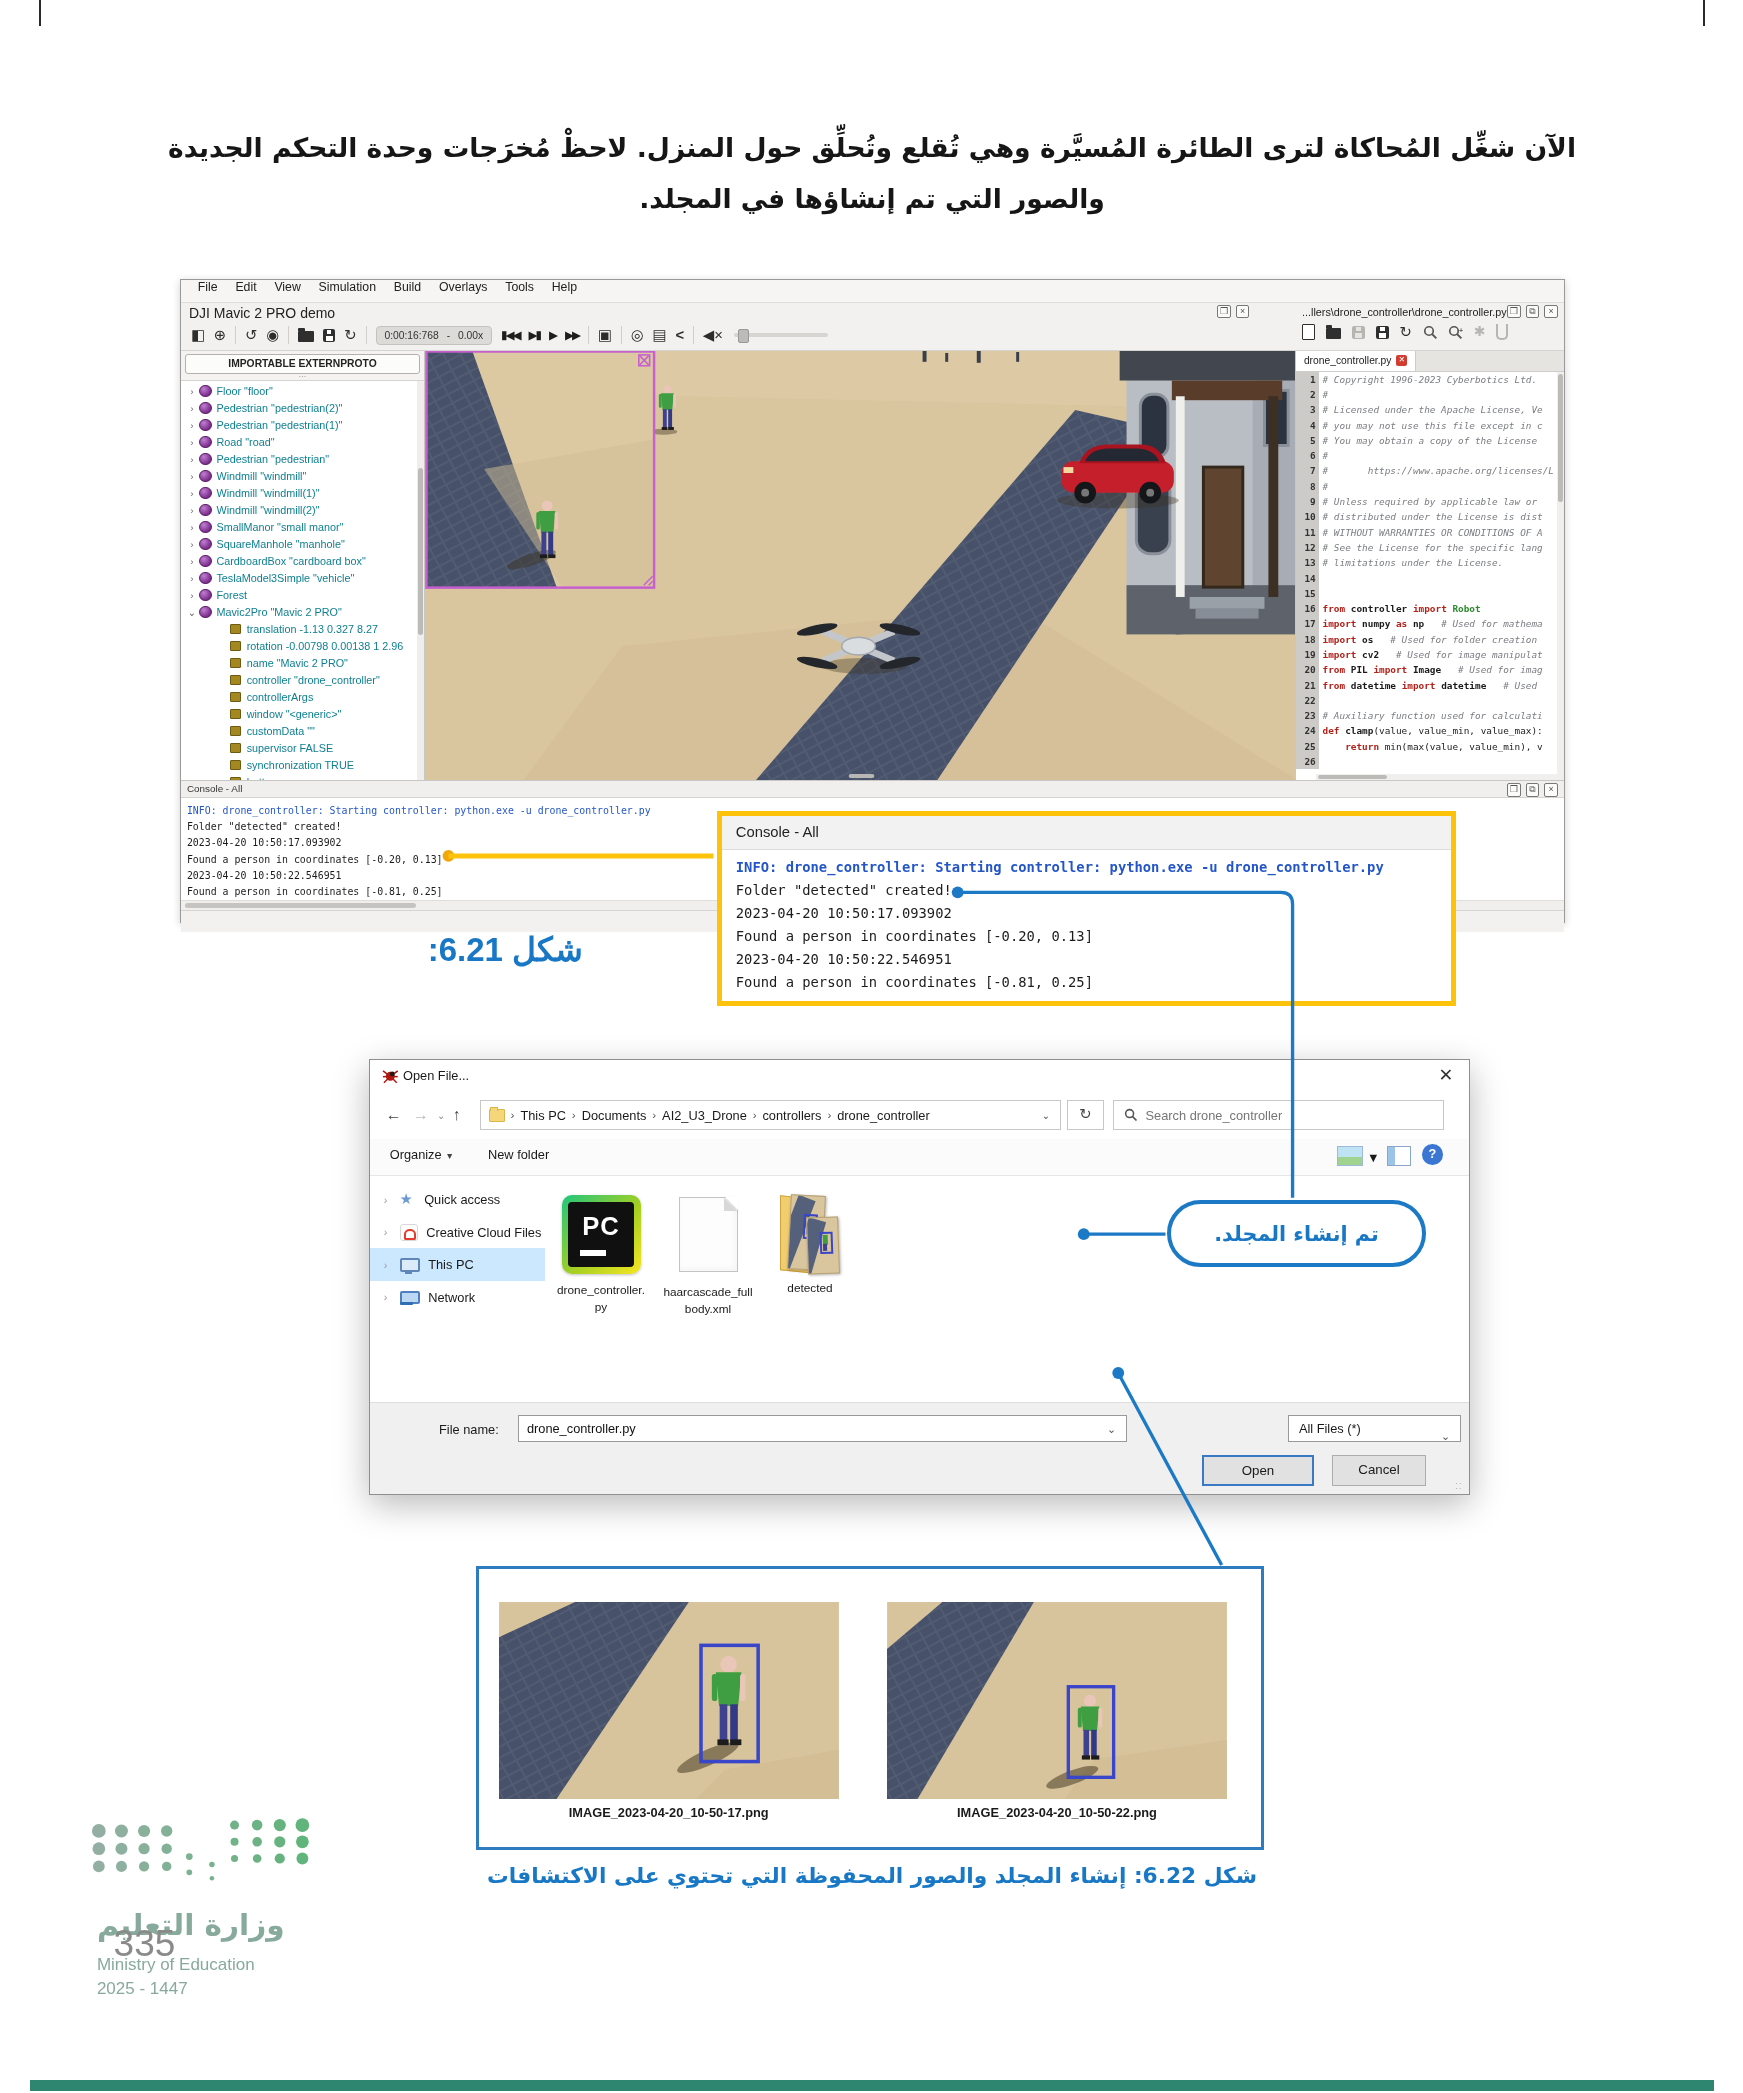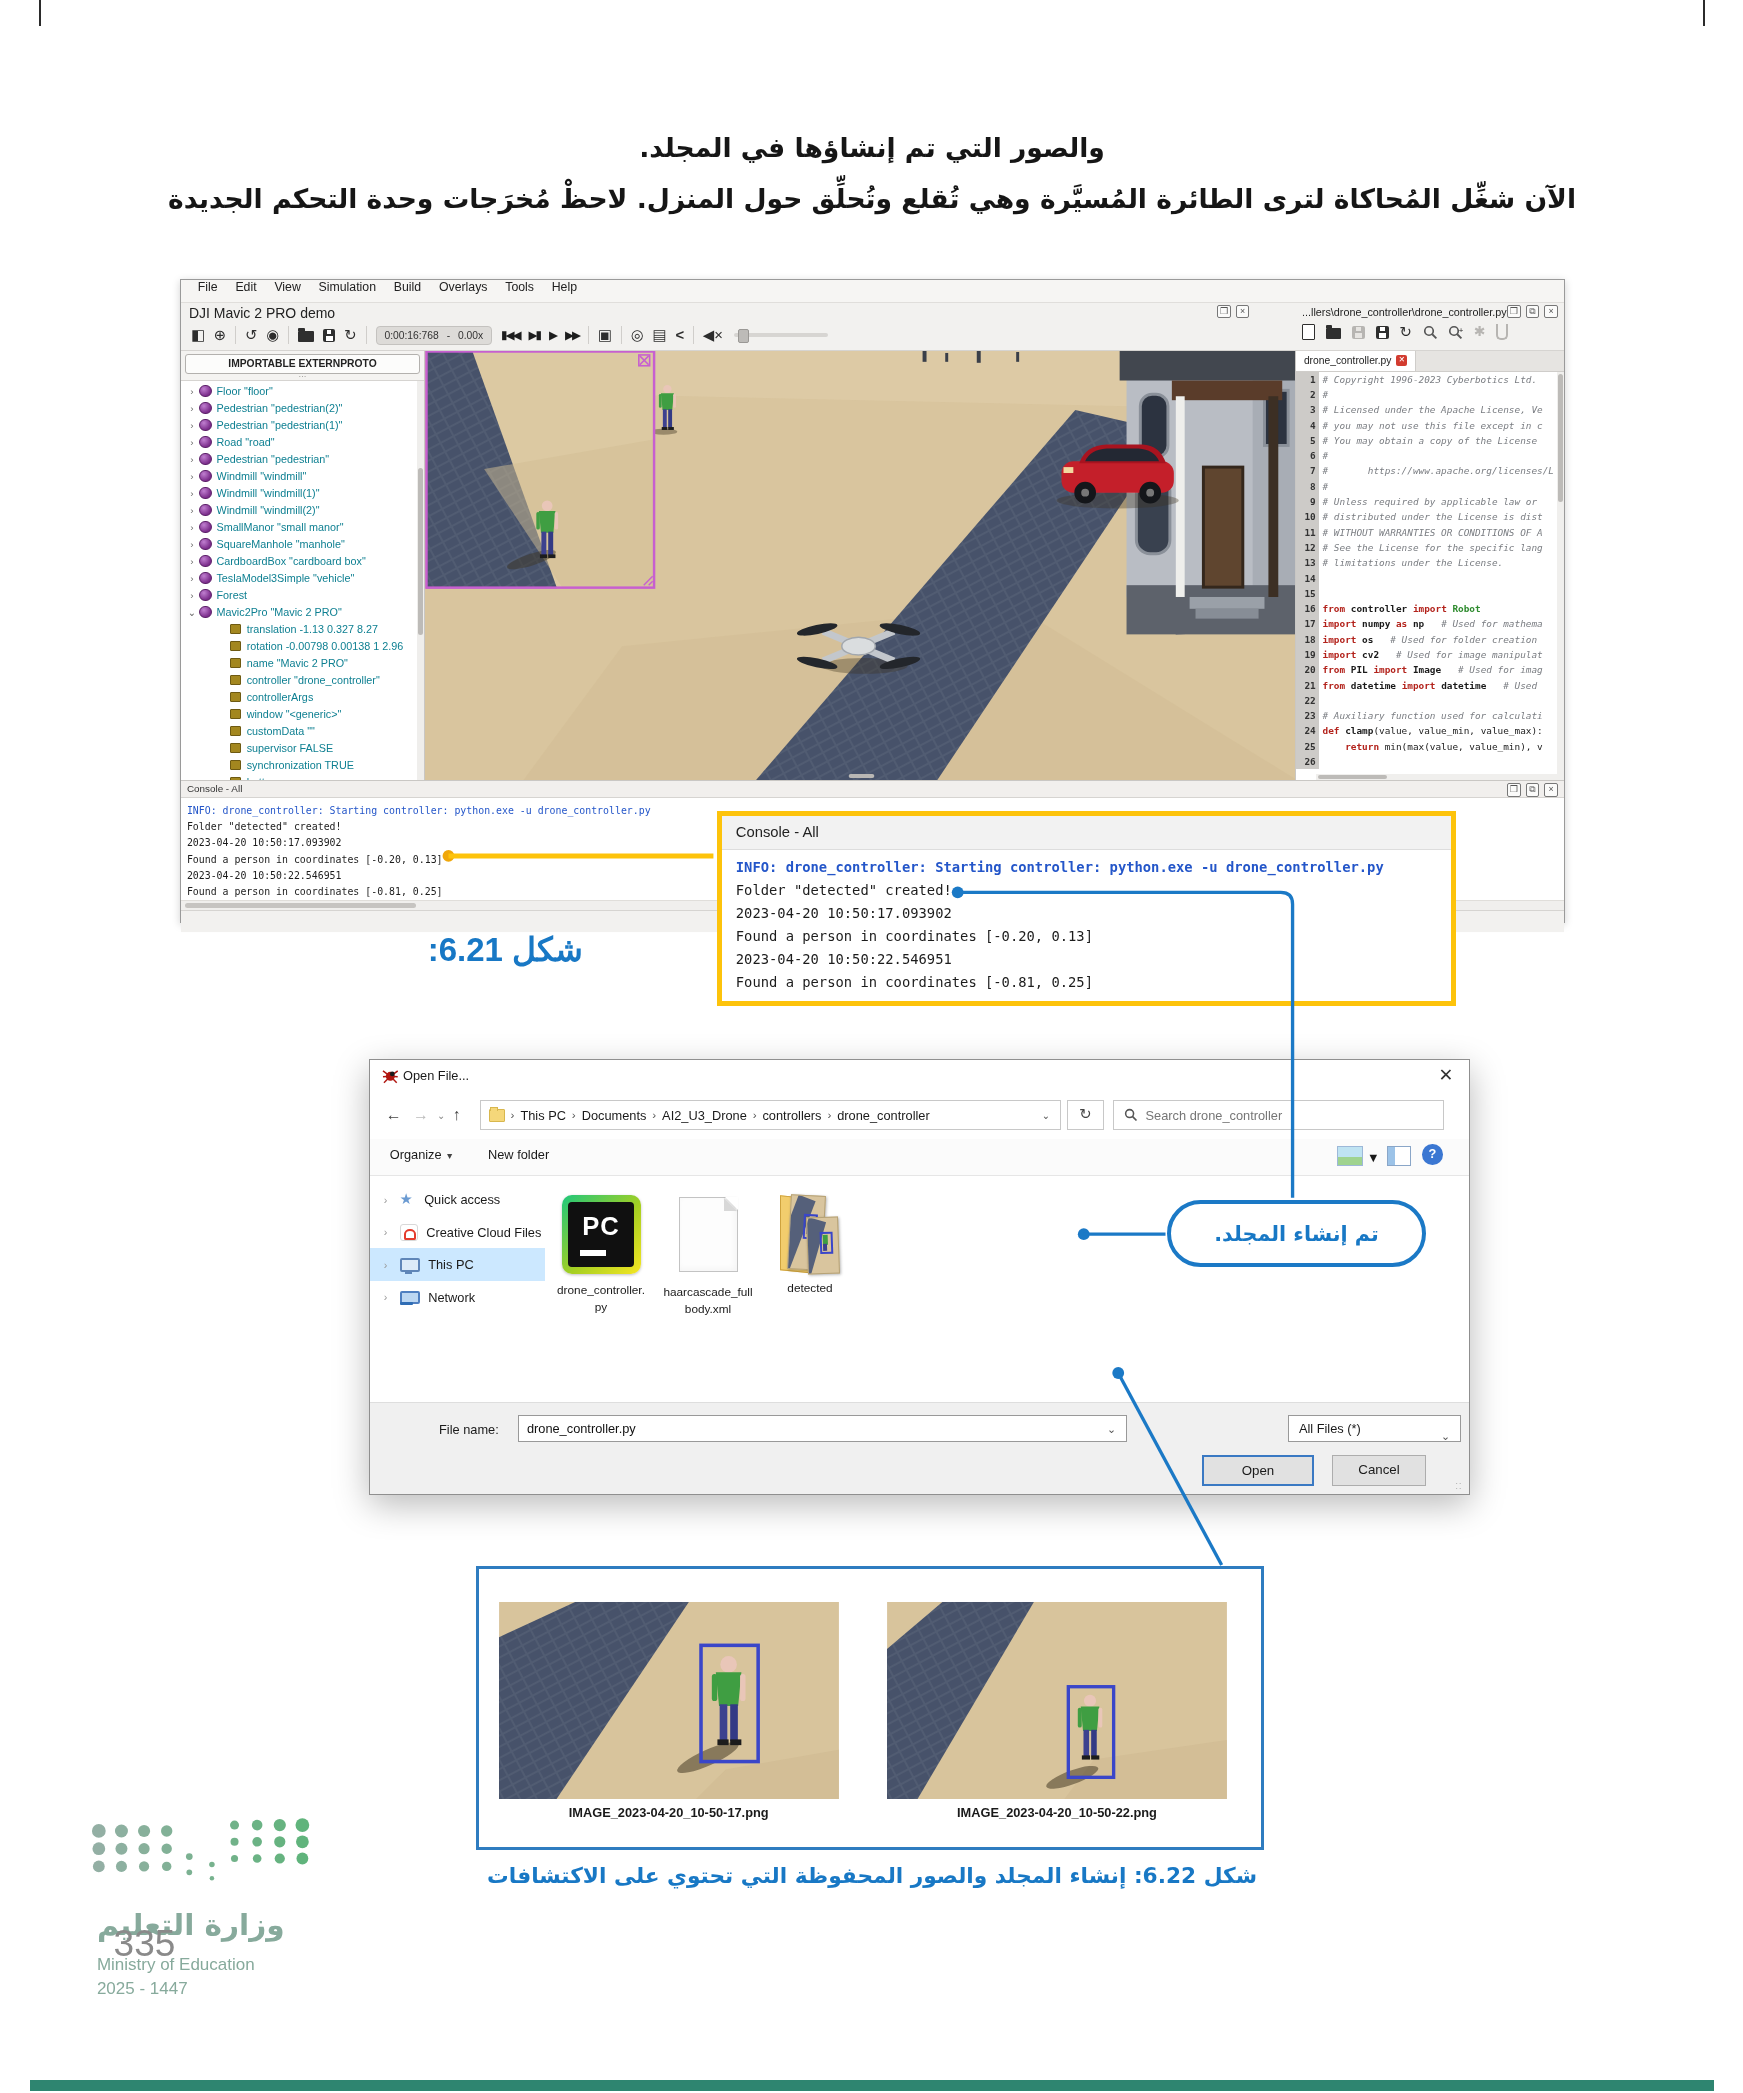--- a/index.html
+++ b/index.html
@@ -193,22 +193,22 @@
 </style>
 </head>
 <body>
 
 <div id="page">
 
   <div class="cropmark" style="left:39px"></div>
   <div class="cropmark" style="left:1703px"></div>
 
   <div id="intro">
+    <div>الآن شغِّل المُحاكاة لترى الطائرة المُسيَّرة وهي تُقلع وتُحلِّق حول المنزل. لاحظْ مُخرَجات وحدة التحكم الجديدة</div>
     <div>والصور التي تم إنشاؤها في المجلد.</div>
-    <div>الآن شغِّل المُحاكاة لترى الطائرة المُسيَّرة وهي تُقلع وتُحلِّق حول المنزل. لاحظْ مُخرَجات وحدة التحكم الجديدة</div>
   </div>
 
   <div id="webots">
     <div id="menubar">
         <span class="menu-item">File</span>
         <span class="menu-item">Edit</span>
         <span class="menu-item">View</span>
         <span class="menu-item">Simulation</span>
         <span class="menu-item">Build</span>
         <span class="menu-item">Overlays</span>

